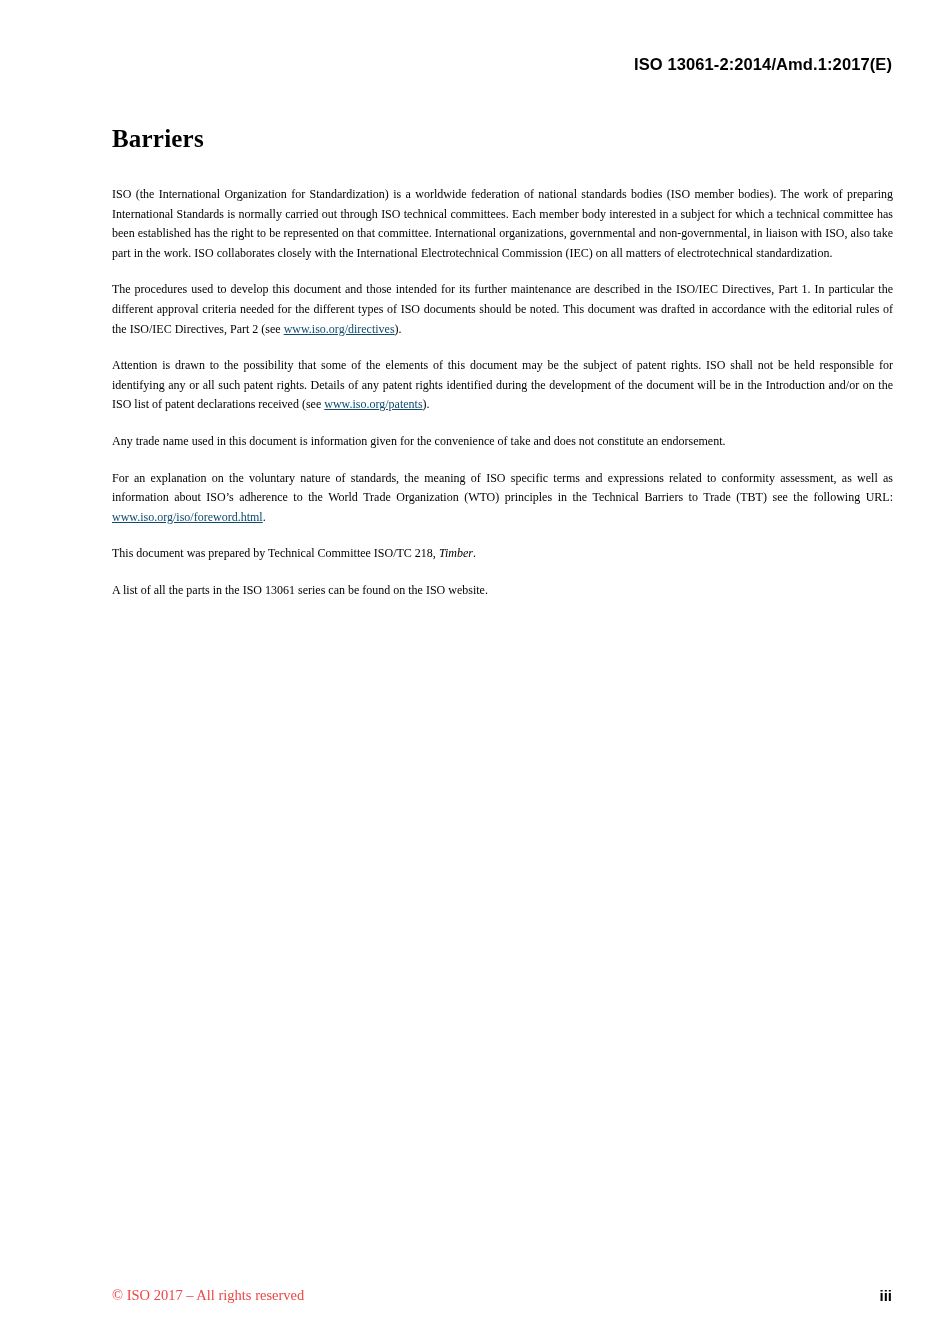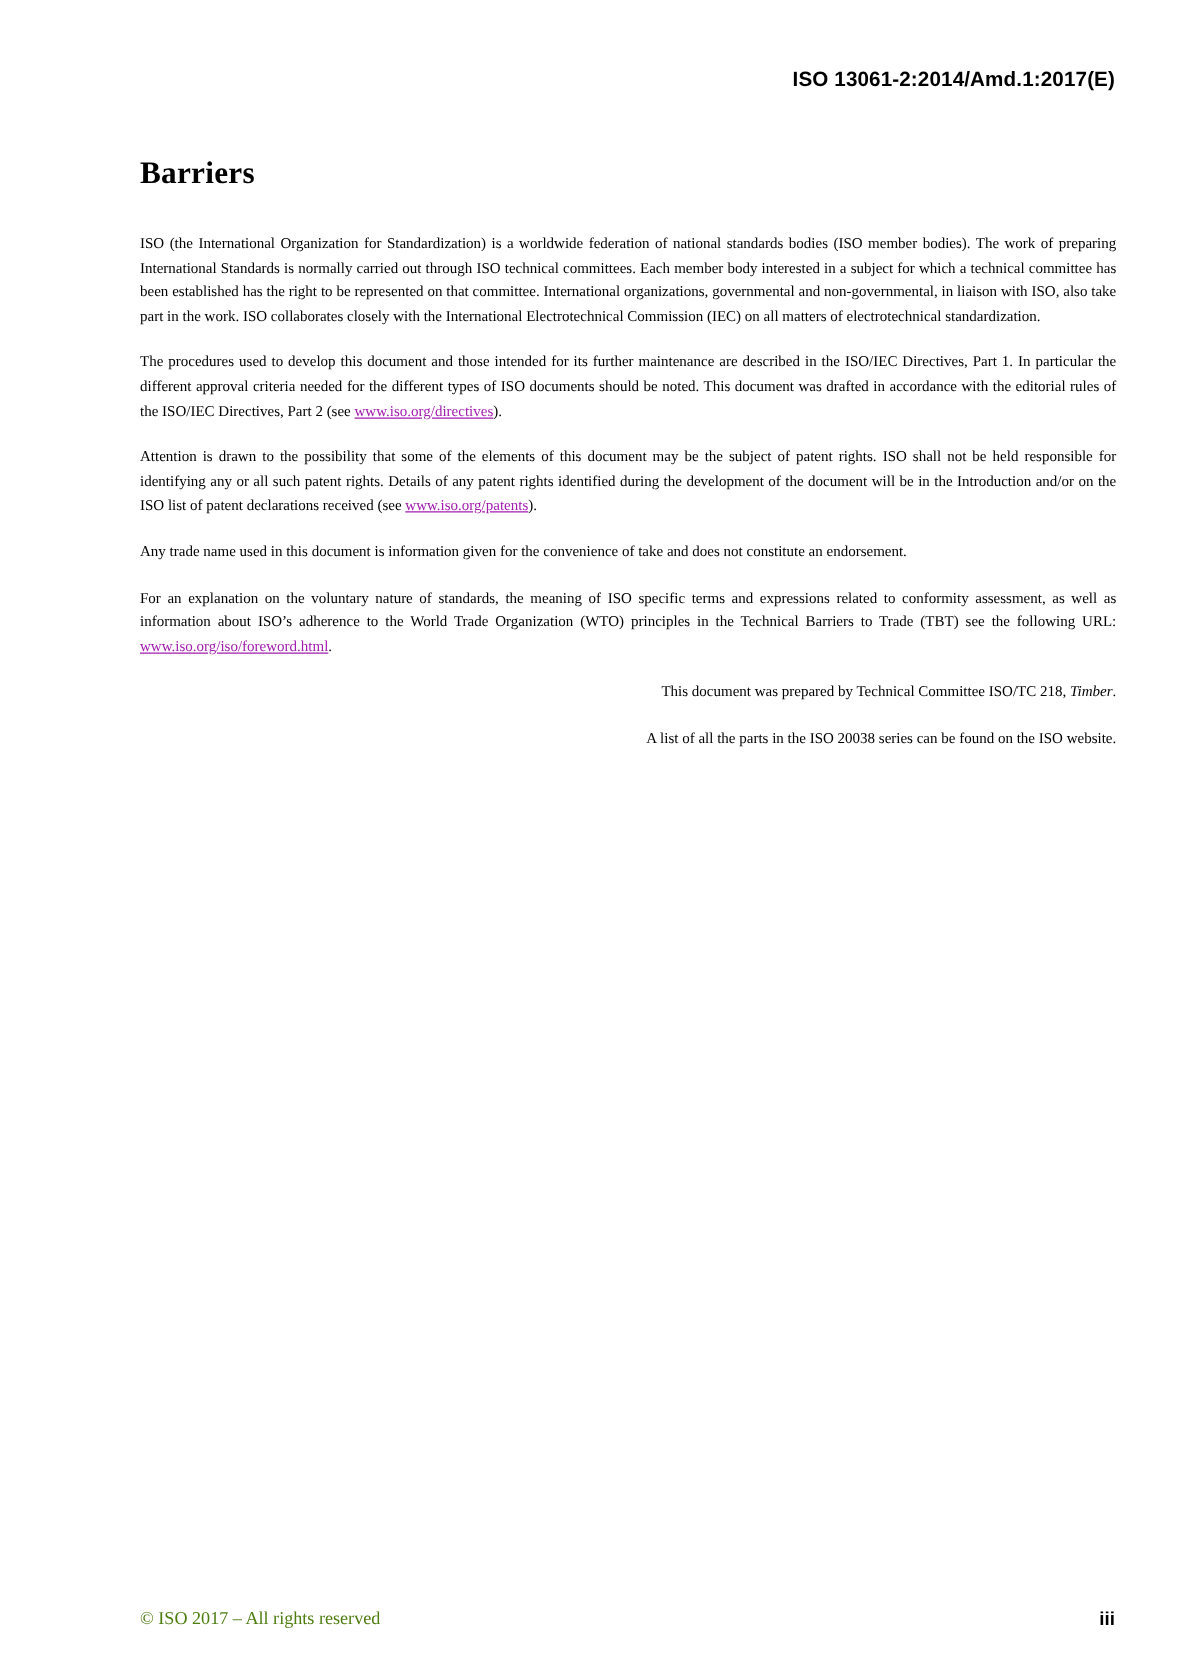--- a/index.html
+++ b/index.html
@@ -40,34 +40,34 @@
     letter-spacing: 0.2px;
   }
   p.para {
     font-size: 12px;
     line-height: 19.6px;
     text-align: justify;
     margin: 0 0 17px 0;
     text-justify: inter-word;
   }
   p.para.last-nonjust {
-    text-align: right;
+    text-align: left;
   }
   a.link {
-    color: #a21caf;
+    color: #0c4a6e;
     text-decoration: underline;
   }
   .italic { font-style: italic; }
   .footer-left {
     position: absolute;
     left: 112px;
     bottom: 40px;
     font-size: 14.5px;
     font-family: "Liberation Serif", serif;
-    color: #4d7c0f;
+    color: #ef4444;
   }
   .footer-right {
     position: absolute;
     right: 58px;
     bottom: 40px;
     font-family: "Liberation Sans", sans-serif;
     font-weight: bold;
     font-size: 15px;
     color: #000;
     padding-left: 46px;
@@ -89,20 +89,20 @@
     <p class="para"><span>The procedures used to develop this document and those intended for its further maintenance are described in the ISO/IEC Directives, Part 1. In particular the different approval criteria needed for the different types of ISO documents should be noted. This document was drafted in accordance with the editorial rules of the ISO/IEC Directives, Part 2 (see </span><a class="link" href="#">www.iso.org/directives</a><span>).</span></p>
 
     <p class="para"><span>Attention is drawn to the possibility that some of the elements of this document may be the subject of patent rights. ISO shall not be held responsible for identifying any or all such patent rights. Details of any patent rights identified during the development of the document will be in the Introduction and/or on the ISO list of patent declarations received (see </span><a class="link" href="#">www.iso.org/patents</a><span>).</span></p>
 
     <p class="para">Any trade name used in this document is information given for the convenience of take and does not constitute an endorsement.</p>
 
     <p class="para"><span>For an explanation on the voluntary nature of standards, the meaning of ISO specific terms and expressions related to conformity assessment, as well as information about ISO’s adherence to the World Trade Organization (WTO) principles in the Technical Barriers to Trade (TBT) see the following URL: </span><a class="link" href="#">www.iso.org/iso/foreword.html</a><span>.</span></p>
 
     <p class="para last-nonjust"><span>This document was prepared by Technical Committee ISO/TC 218, </span><span class="italic">Timber</span><span>.</span></p>
 
-    <p class="para last-nonjust">A list of all the parts in the ISO 20038 series can be found on the ISO website.</p>
+    <p class="para last-nonjust">A list of all the parts in the ISO 13061 series can be found on the ISO website.</p>
 
   </div>
 
   <div class="footer-left">© ISO 2017 – All rights reserved</div>
   <div class="footer-right">iii</div>
 
 </div>
 
 </body></html>

